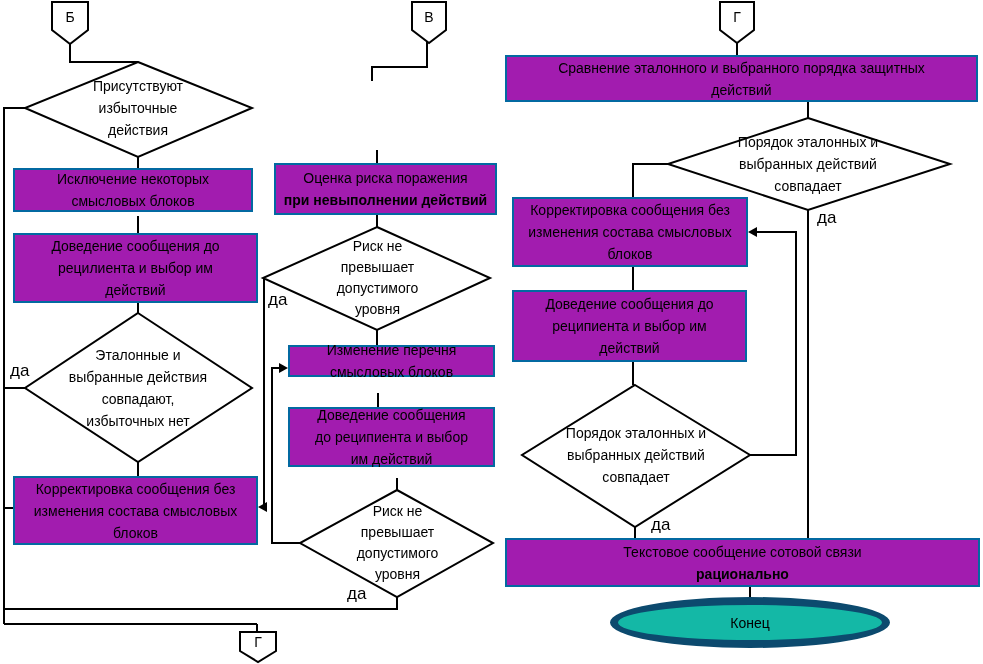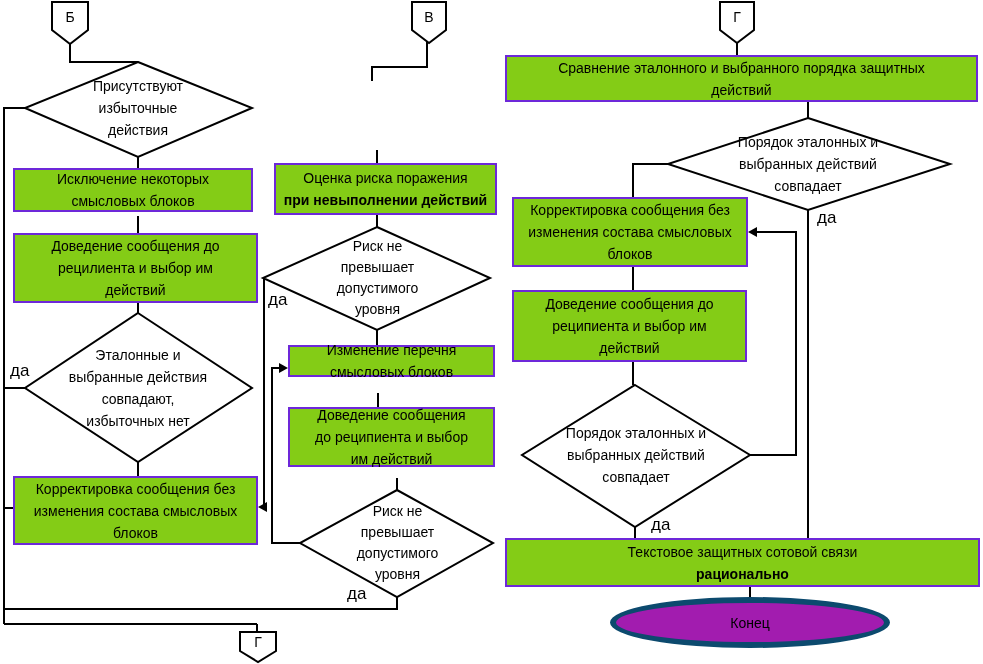--- a/index.html
+++ b/index.html
@@ -7,22 +7,22 @@
     position:relative;width:983px;height:664px;background:#ffffff;
     font-family:"Liberation Sans","DejaVu Sans",sans-serif;color:#000;
     overflow:hidden;
   }
   #wires{position:absolute;left:0;top:0;z-index:1;}
   .node{
     position:absolute;z-index:2;display:flex;align-items:center;justify-content:center;
     text-align:center;font-size:14px;line-height:22px;white-space:pre-line;
     box-sizing:border-box;
   }
-  .rect{border:2px solid #6d28d9;background:#84cc16;}
-  .ellipse{border:6px solid #0c4a6e;background:#a21caf;border-radius:50%;}
+  .rect{border:2px solid #0369a1;background:#a21caf;}
+  .ellipse{border:8px solid #0c4a6e;background:#14b8a6;border-radius:50%;}
   .overlay{background:transparent;}
   .yes{position:absolute;z-index:3;font-size:17px;line-height:14px;}
   .conn-label{position:absolute;z-index:3;display:flex;align-items:center;justify-content:center;font-size:14px;}
   .two-line{flex-direction:column;white-space:normal;}
   .two-line span{display:block;line-height:22px;}
   .bold{font-weight:bold;}
 </style>
 </head>
 <body>
 
@@ -160,19 +160,19 @@
 реципиента и выбор им
 действий</div>
 
   <div class="node overlay" style="left:526px;top:392px;width:220px;height:126px;">Порядок эталонных и
 выбранных действий
 совпадает</div>
 
   <div class="yes" style="left:651px;top:518px;">да</div>
 
   <div class="node rect two-line" style="left:505px;top:538px;width:475px;height:49px;">
-    <span>Текстовое защитных сотовой связи</span>
+    <span>Текстовое сообщение сотовой связи</span>
     <span class="bold">рационально</span>
   </div>
 
   <div class="node ellipse" style="left:610px;top:597px;width:280px;height:51px;">Конец</div>
 
 </div>
 
 </body></html>

